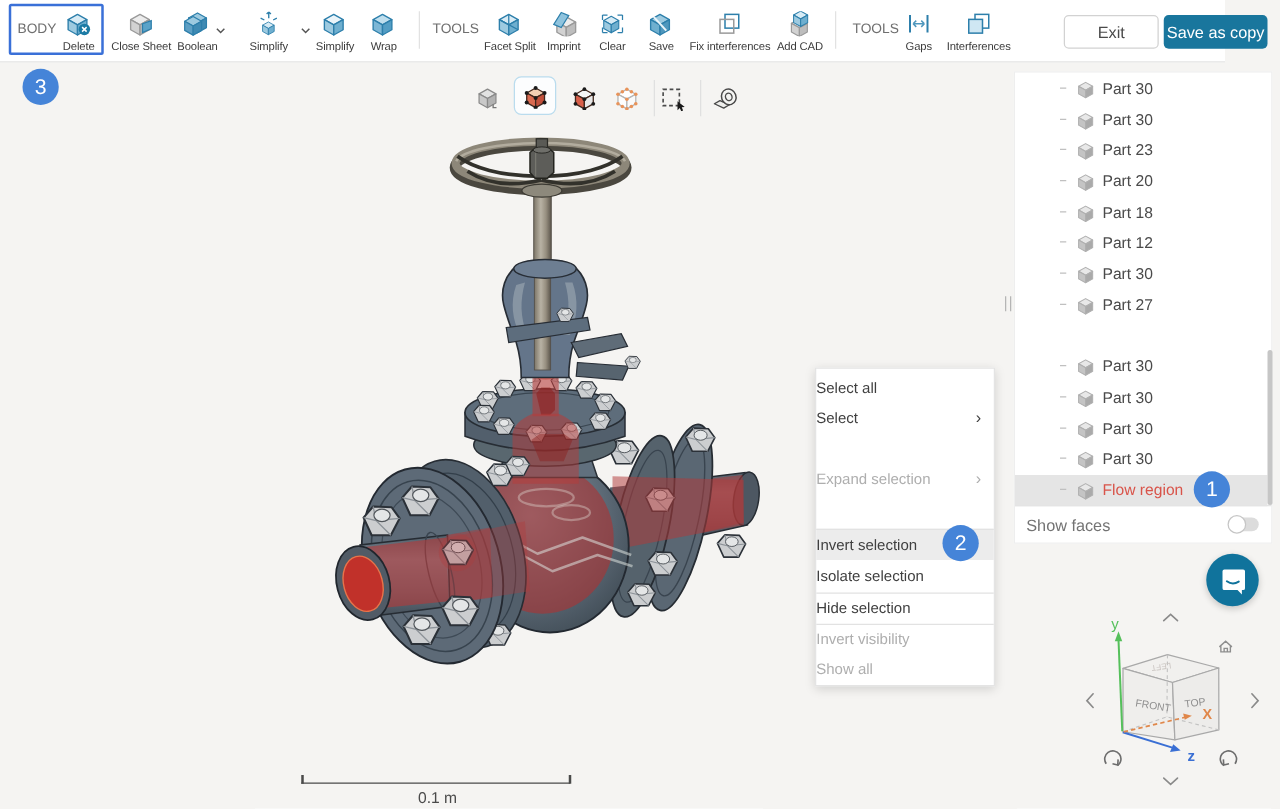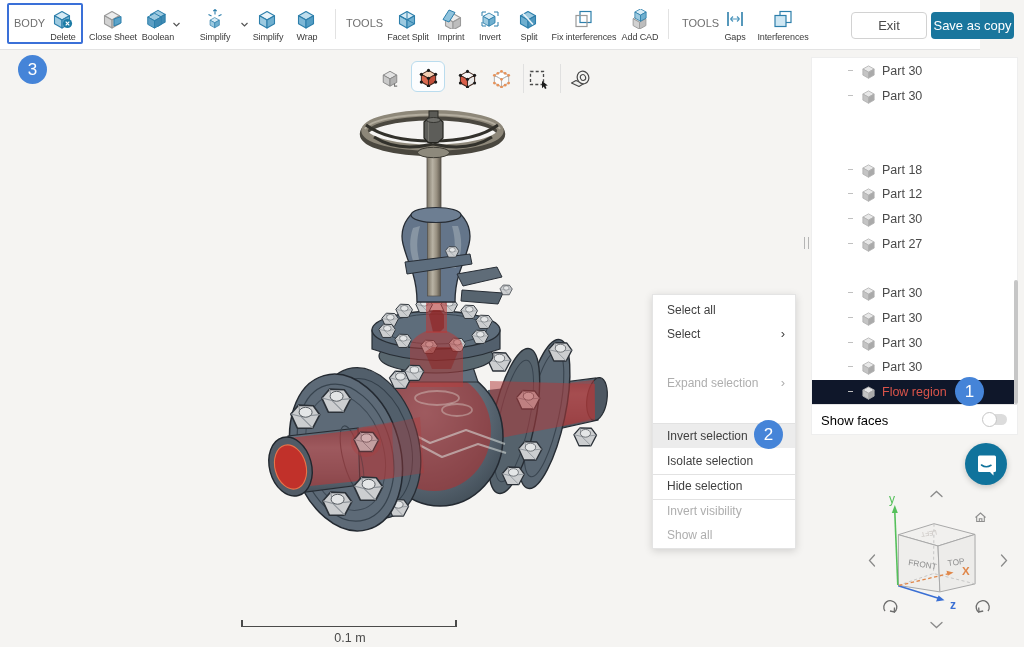--- a/index.html
+++ b/index.html
@@ -16,30 +16,30 @@
 .chev svg{display:block}
 .btn{position:absolute;top:12px;height:27px;border-radius:4px;font-size:13px;text-align:center;line-height:26px}
 #exit{left:851px;width:76px;background:#fff;border:1px solid #d2d2d2;color:#4a4a4a}
 #save{left:931px;width:83px;background:#19769d;color:#fff;line-height:27px}
 .badge{position:absolute;width:29px;height:29px;border-radius:50%;background:#4584d8;color:#fff;font-size:17px;text-align:center;line-height:29px}
 #panel{position:absolute;left:811px;top:57px;width:207px;height:378px;background:#fff;border:1px solid #eee}
 .row{position:absolute;left:0;width:202px;height:25px;font-size:12.5px;color:#4a4a4a}
 .row .dash{position:absolute;left:36px;top:11px;width:5px;height:1px;background:#c0c0c0}
 .row .cu{position:absolute;left:49px;top:5px}
 .row .tx{position:absolute;left:70px;top:5px;line-height:15px}
-#flowrow{background:#0f172a}
+#flowrow{background:#e5e5e5}
 #flowrow .tx{color:#d9544a}
-#showfaces{position:absolute;left:0;top:346px;width:205px;height:31px;border-top:1px solid #e4e4e4;font-size:13px;color:#000000}
+#showfaces{position:absolute;left:0;top:346px;width:205px;height:31px;border-top:1px solid #e4e4e4;font-size:13px;color:#737373}
 #showfaces .tx{position:absolute;left:9px;top:8px}
 .track{position:absolute;left:172px;top:9px;width:23px;height:11px;border-radius:6px;background:#dcdcdc}
 .knob{position:absolute;left:170px;top:7px;width:15px;height:15px;border-radius:50%;background:#fff;border:1px solid #c6c6c6}
 #sbthumb{position:absolute;left:202px;top:222px;width:4px;height:124px;background:#c6c6c6;border-radius:2px}
 #rhandle{position:absolute;left:804px;top:237px;width:5px;height:12px;border-left:1.5px solid #b5b5b5;border-right:1.5px solid #b5b5b5}
 #menu{position:absolute;left:652px;top:294px;width:144px;height:255px;background:#fff;border:1px solid #e4e4e4;box-shadow:0 2px 8px rgba(0,0,0,.15)}
-.mi{position:absolute;left:0;width:142px;height:24px;line-height:24px;padding-left:14px;font-size:12px;color:#3f3f3f}
+.mi{position:absolute;left:0;width:142px;height:24px;line-height:24px;font-size:12px;color:#3f3f3f}
 .mi.dis{color:#aeaeae}
 .mi .ar{position:absolute;right:10px;top:0;font-size:13px}
 .msep{position:absolute;left:0;width:142px;height:1px;background:#e2e2e2}
 #mhl{position:absolute;left:0;top:128px;width:142px;height:25px;background:#ececec}
 #modebar{position:absolute;left:0;top:0}
 .mico{position:absolute}
 #selico{position:absolute;left:411px;top:61px;width:34px;height:31px;background:#fcfdfe;border:1px solid #badcee;border-radius:6px}
 .vsep{position:absolute;width:1px;background:#e0e0e0}
 #scalebar{position:absolute}
 #chat{position:absolute;left:965px;top:443px;width:42px;height:42px;border-radius:50%;background:#10739c;box-shadow:0 2px 6px rgba(0,0,0,.2)}
@@ -258,28 +258,28 @@
           <use href="#icube" transform="translate(3 2)"></use>
           <path d="M9 1 15 3.5 9 13 3 10.5Z" fill="#8fc3dd" stroke="#2d7fab" stroke-width="1"></path>
         </svg>
         <span class="lab">Imprint</span>
       </div>
 <div class="tb" style="left:476px;width:28px">
         <svg width="22" height="20" viewBox="0 0 22 20">
           <use href="#icube" transform="translate(2 2) scale(.8)"></use>
           <path d="M3 17 3 13M3 17 7 17M19 17 19 13M19 17 15 17M3 3 3 7M3 3 7 3M19 3 15 3M19 3 19 7" stroke="#2d7fab" stroke-width="1" fill="none"></path>
         </svg>
-        <span class="lab">Invert</span>
+        <span class="lab">Clear</span>
       </div>
 <div class="tb" style="left:516px;width:26px">
         <svg width="22" height="20" viewBox="0 0 22 20" style="--t:#9dcae0;--l:#6fafcf;--r:#4f97bd">
           <use href="#icube"></use>
           <path d="M5 4.5 15 15.5" stroke="#eaf4f9" stroke-width="1.6"></path>
         </svg>
-        <span class="lab">Split</span>
+        <span class="lab">Save</span>
       </div>
 <div class="tb" style="left:551px;width:66px">
         <svg width="22" height="20" viewBox="0 0 22 20">
           <rect x="7" y="2.5" width="11" height="11" fill="#fff" stroke="#2d7fab" stroke-width="1.2"></rect>
           <rect x="3" y="6.5" width="11" height="11" fill="none" stroke="#9a9a9a" stroke-width="1.2"></rect>
         </svg>
         <span class="lab">Fix interferences</span>
       </div>
 <div class="tb" style="left:620px;width:40px">
         <svg width="22" height="20" viewBox="0 0 22 20" style="--t:#ececec;--l:#d2d2d2;--r:#bdbdbd;--s:#9a9a9a">
@@ -314,20 +314,34 @@
           <use href="#icube"></use>
         </svg>
         <span class="tx">Part 30</span>
       </div>
 <div class="row" style="top:25.7px">
         <span class="dash"></span>
         <svg class="cu" width="15" height="15" viewBox="0 0 20 20" style="--t:#e8e8e8;--l:#c4c4c4;--r:#aaaaaa;--s:#b0b0b0">
           <use href="#icube"></use>
         </svg>
         <span class="tx">Part 30</span>
+      </div>
+<div class="row" style="top:50.4px">
+        <span class="dash"></span>
+        <svg class="cu" width="15" height="15" viewBox="0 0 20 20" style="--t:#e8e8e8;--l:#c4c4c4;--r:#aaaaaa;--s:#b0b0b0">
+          <use href="#icube"></use>
+        </svg>
+        <span class="tx">Part 23</span>
+      </div>
+<div class="row" style="top:75.1px">
+        <span class="dash"></span>
+        <svg class="cu" width="15" height="15" viewBox="0 0 20 20" style="--t:#e8e8e8;--l:#c4c4c4;--r:#aaaaaa;--s:#b0b0b0">
+          <use href="#icube"></use>
+        </svg>
+        <span class="tx">Part 20</span>
       </div>
 <div class="row" style="top:99.8px">
         <span class="dash"></span>
         <svg class="cu" width="15" height="15" viewBox="0 0 20 20" style="--t:#e8e8e8;--l:#c4c4c4;--r:#aaaaaa;--s:#b0b0b0">
           <use href="#icube"></use>
         </svg>
         <span class="tx">Part 18</span>
       </div>
 <div class="row" style="top:124.4px">
         <span class="dash"></span>

